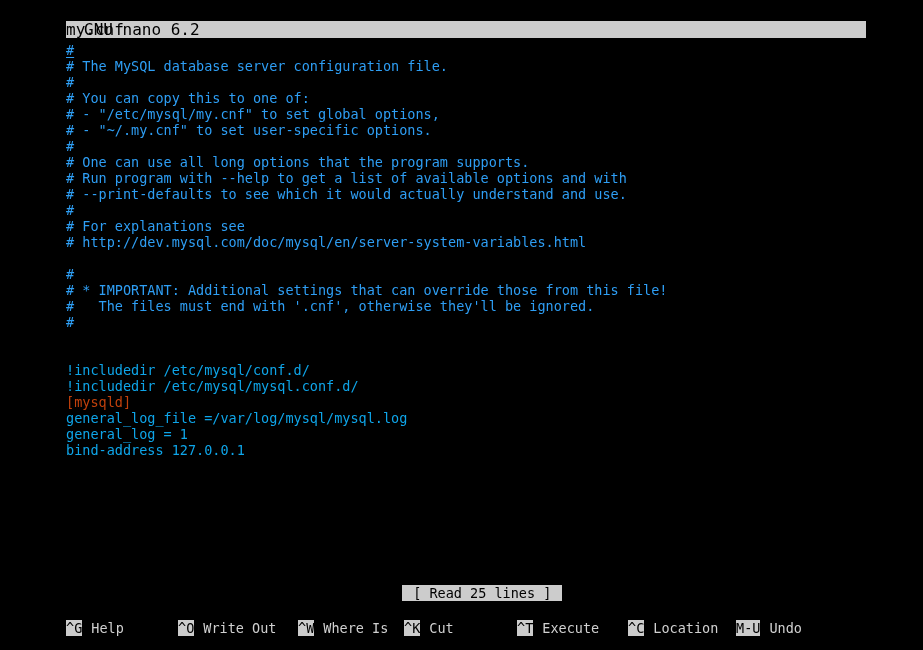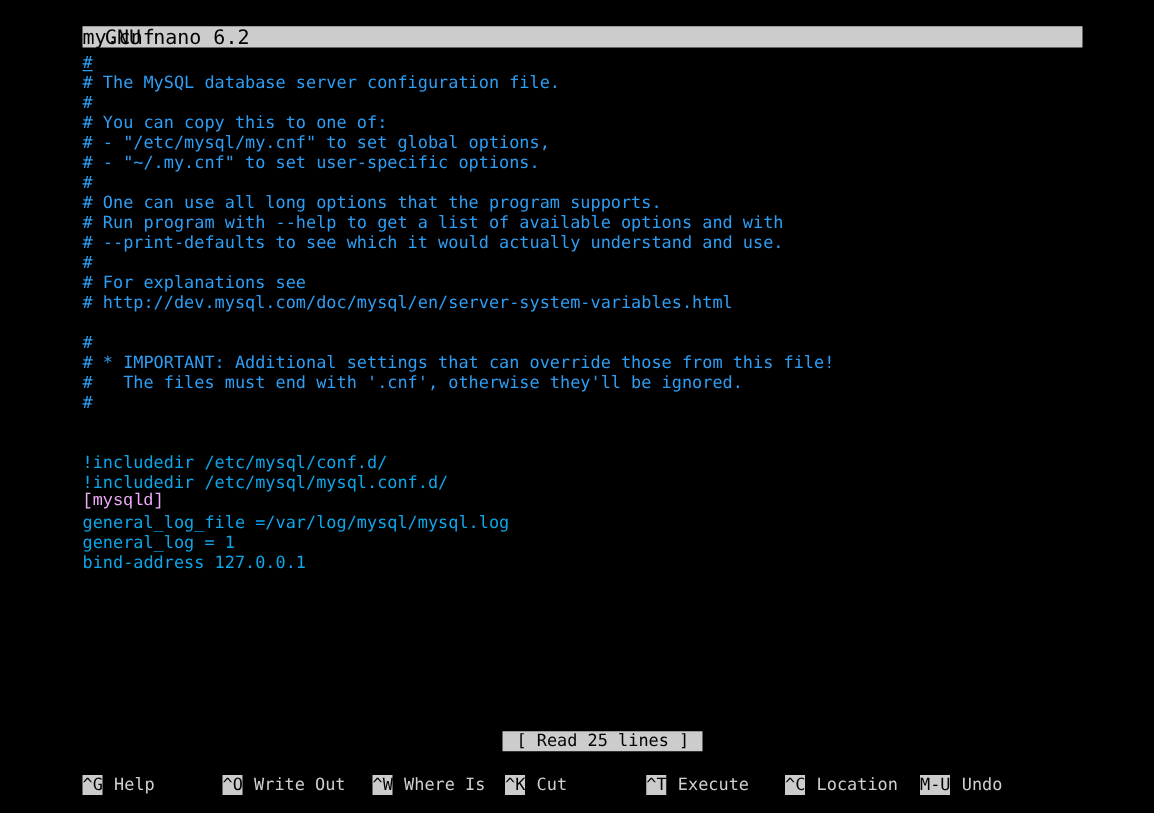--- a/index.html
+++ b/index.html
@@ -57,21 +57,21 @@
     font-size: 13.5px;
     line-height: 16px;
     white-space: pre;
   }
   .line {
     height: 16px;
     white-space: pre;
   }
   .c-comment  { color: #2e9ef4; }
   .c-normal   { color: #0ea5e9; }
-  .c-section  { color: #f0abfc; font-family: Liberation Mono, monospace; }
+  .c-section  { color: #c2410c; }
   .cursor-cell {
     text-decoration: underline;
     text-underline-offset: 2px;
   }
 
   
   .status-bar {
     position: absolute;
     left: 66px;
     top: 569px;

